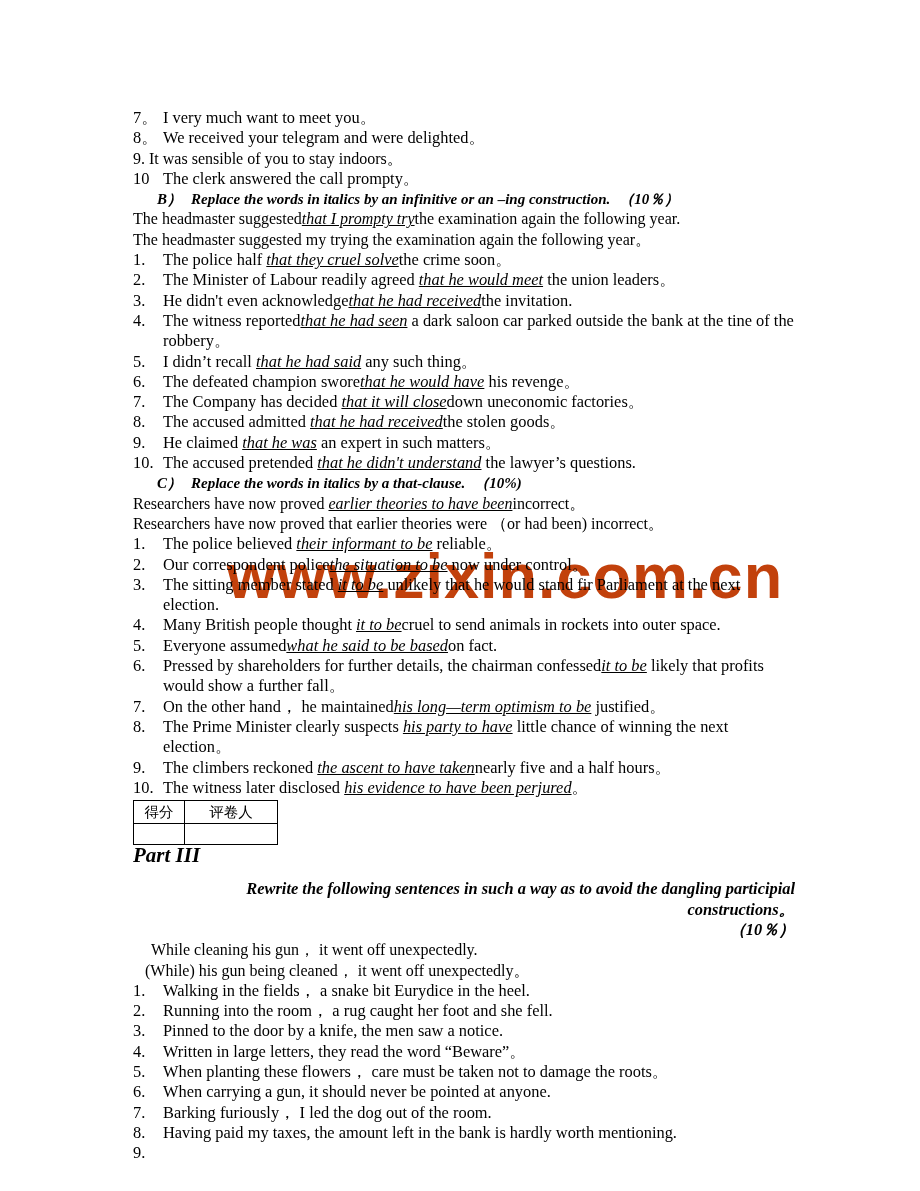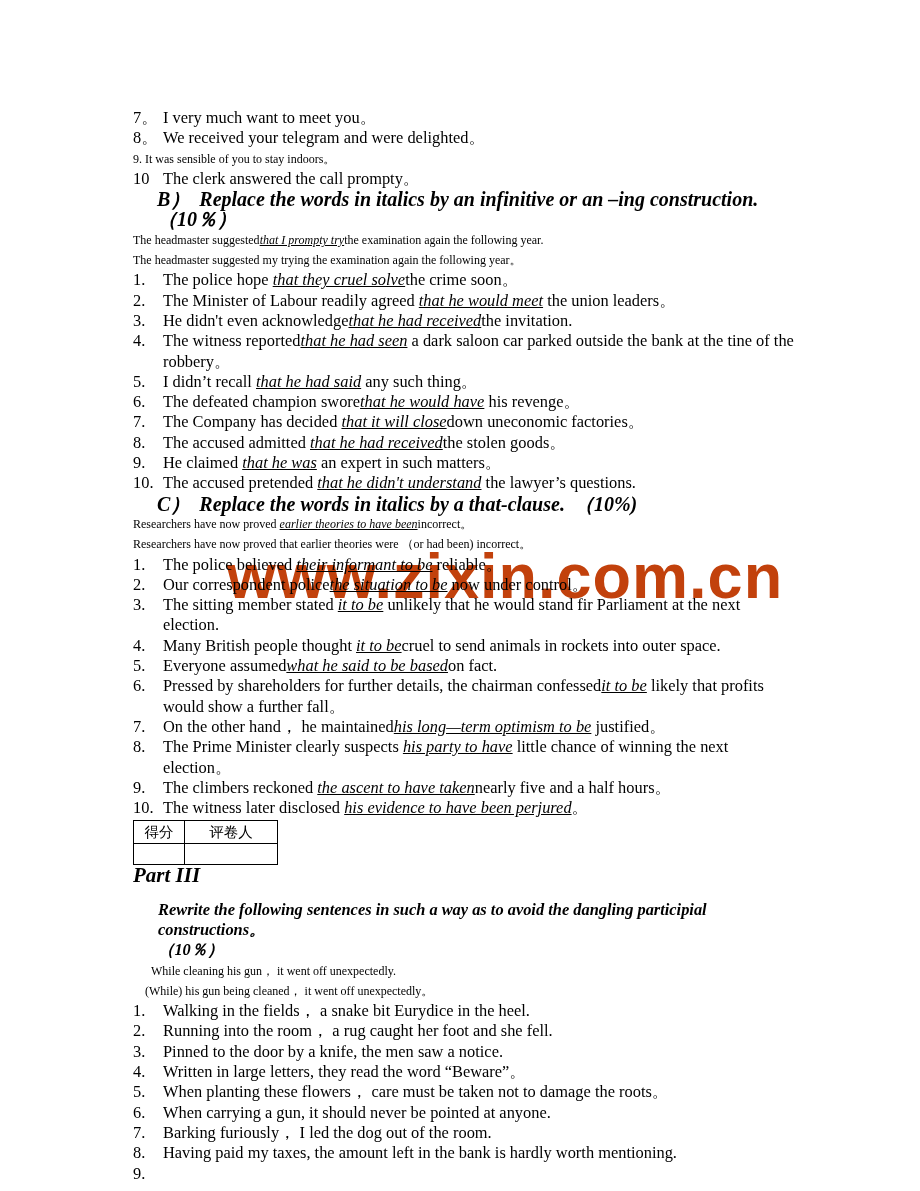--- a/index.html
+++ b/index.html
@@ -60,48 +60,49 @@
     left: 0;
     top: 0;
     width: 26px;
     text-align: left;
     font-size: 16.4px;
   }
   .item.wide > .num { width: 30px; }
 
   
   .plain {
-    font-size: 12px;
+    font-size: 16px;
     line-height: 20.3px;
   }
   .plain.indent1 { padding-left: 12px; }
   .plain.indent2 { padding-left: 18px; }
 
   .hd {
     font-weight: 700;
     font-style: italic;
-    font-size: 20px;
+    font-size: 15px;
     line-height: 20.3px;
     padding-left: 24px;
   }
   .hd .gap { display: inline-block; width: 9px; }
 
   .parthd {
     font-weight: 700;
     font-style: italic;
     font-size: 21px;
     line-height: 20.3px;
   }
 
   .taskhd {
     font-weight: 700;
     font-style: italic;
     font-size: 16.4px;
     line-height: 20.3px;
     padding-left: 25px;
+    text-align: right;
   }
 
   em.iu {
     font-style: italic;
     text-decoration: underline;
   }
   .spacer14 { height: 14px; }
 
   
   .grade-table {
@@ -149,21 +150,21 @@
     </div>
 
     <div class="hd">
       <span>B）</span><span class="gap"></span><span>Replace the words in italics by an infinitive or an –ing construction.</span><span class="gap"></span><span>（10％）</span>
     </div>
 
     <div class="plain"><span>The headmaster suggested</span><em class="iu">that I prompty try</em><span>the examination again the following year.</span></div>
 
     <div class="plain">The headmaster suggested my trying the examination again the following year。</div>
 
-    <div class="item"><span class="num">1.</span><span>The police hope </span><em class="iu">that they cruel solve</em><span>the crime soon。</span></div>
+    <div class="item"><span class="num">1.</span><span>The police half </span><em class="iu">that they cruel solve</em><span>the crime soon。</span></div>
     <div class="item"><span class="num">2.</span><span>The Minister of Labour readily agreed </span><em class="iu">that he would meet</em><span> the union leaders。</span></div>
     <div class="item"><span class="num">3.</span><span>He didn't even acknowledge</span><em class="iu">that he had received</em><span>the invitation.</span></div>
     <div class="item"><span class="num">4.</span><span>The witness reported</span><em class="iu">that he had seen</em><span> a dark saloon car parked outside the bank at the tine of the robbery。</span></div>
     <div class="item"><span class="num">5.</span><span>I didn’t recall </span><em class="iu">that he had said</em><span> any such thing。</span></div>
     <div class="item"><span class="num">6.</span><span>The defeated champion swore</span><em class="iu">that he would have</em><span> his revenge。</span></div>
     <div class="item"><span class="num">7.</span><span>The Company has decided </span><em class="iu">that it will close</em><span>down uneconomic factories。</span></div>
     <div class="item"><span class="num">8.</span><span>The accused admitted </span><em class="iu">that he had received</em><span>the stolen goods。</span></div>
     <div class="item"><span class="num">9.</span><span>He claimed </span><em class="iu">that he was</em><span> an expert in such matters。</span></div>
     <div class="item wide"><span class="num">10.</span><span>The accused pretended </span><em class="iu">that he didn't understand</em><span> the lawyer’s questions.</span></div>
 

